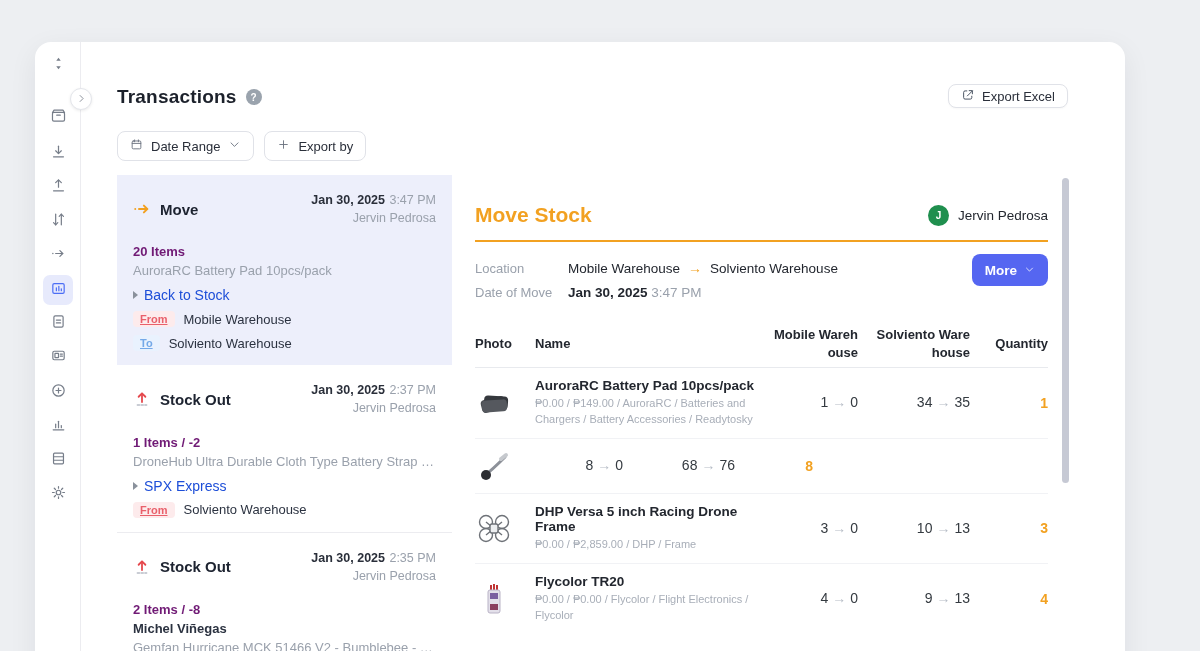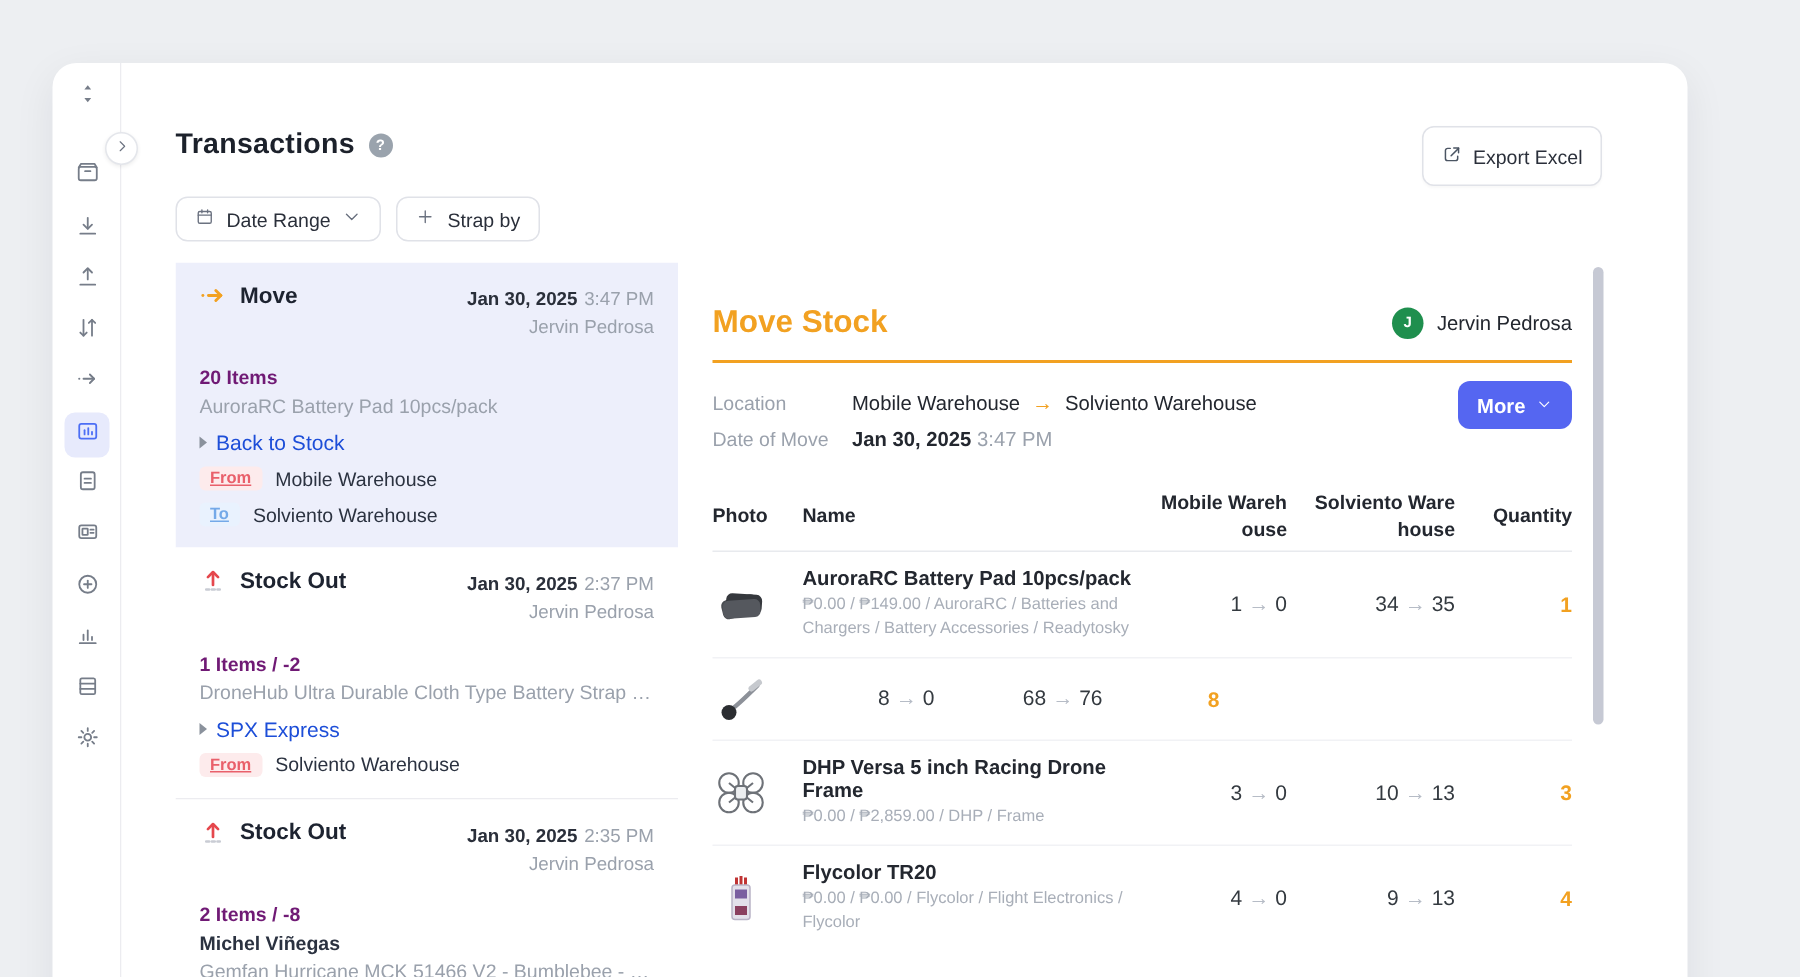--- a/index.html
+++ b/index.html
@@ -25,36 +25,36 @@
   .expand-btn svg { width:11px; height:11px; }
 
   
   .main { position:absolute; left:46px; top:0; right:0; bottom:0; }
 
   .page-title-row { position:absolute; left:36px; top:44px; display:flex; align-items:center; gap:9px; }
   .page-title { font-size:19px; font-weight:bold; color:#1c212b; letter-spacing:.2px; }
   .help-icon { width:16px; height:16px; border-radius:50%; background:#9aa3ad; color:#fff;
     font-size:10px; font-weight:bold; display:flex; align-items:center; justify-content:center; }
 
-  .export-btn { position:absolute; right:57px; top:42px; height:40px; padding:0 12px;
+  .export-btn { position:absolute; right:57px; top:42px; height:24px; padding:0 12px;
     background:#fff; border:1px solid #e0e2e8; border-radius:8px; display:flex; align-items:center; gap:7px;
     font-size:13px; color:#2a2f3a; cursor:pointer; box-shadow:0 1px 2px rgba(0,0,0,.03); }
   .export-btn svg { width:14px; height:14px; color:#4b5563; }
 
   .filters { position:absolute; left:36px; top:89px; display:flex; gap:10px; }
   .filter-btn { height:30px; padding:0 12px; background:#fff; border:1px solid #e0e2e8; border-radius:8px;
     display:flex; align-items:center; gap:8px; font-size:13px; color:#2a2f3a; cursor:pointer; }
   .filter-btn svg { width:13px; height:13px; color:#6b7280; }
 
   
   .txn-list { position:absolute; left:36px; top:133px; width:335px; bottom:0; overflow:hidden; }
   .txn-card { padding:13px 16px 14px 16px; border-bottom:1px solid #ececf0; background:#fff; cursor:pointer; }
   .txn-card.selected { background:#edeffb; border-bottom:none; }
   .txn-head { display:flex; align-items:flex-start; }
-  .txn-type-wrap { display:flex; align-items:center; gap:9px; flex:1; }
+  .txn-type-wrap { display:flex; align-items:center; gap:9px; flex:1;margin-top:12px; }
   .txn-type { font-size:15px; font-weight:bold; color:#1d2330; }
   .txn-icon svg { width:18px; height:18px; display:block; }
   .txn-when { text-align:right; line-height:1.35; }
   .txn-date { font-size:12.5px; font-weight:bold; color:#2a2f3a; }
   .txn-time, .txn-user { font-size:12.5px; color:#9aa1ac; }
   .txn-items { font-size:13px; font-weight:bold; color:#701a75; margin-top:18px; }
   .txn-customer { font-size:13px; font-weight:bold; color:#2b3240; margin-top:4px; }
   .txn-product { font-size:13px; color:#9aa1ac; margin-top:4px; white-space:nowrap; overflow:hidden; text-overflow:ellipsis; }
   .txn-note { display:flex; align-items:center; gap:6px; font-size:14px; color:#1d4ed8; margin-top:9px; }
   .txn-note .tri { width:0; height:0; border-left:5px solid #8a919c; border-top:4px solid transparent; border-bottom:4px solid transparent; }
@@ -238,21 +238,21 @@
             </svg></span>
         <span>Date Range</span>
         <span id="dr-chevron"><svg viewBox="0 0 24 24" fill="none" stroke="currentColor" stroke-width="1.7" stroke-linecap="round" stroke-linejoin="round">
               <path d="M5.5 9l6.5 6.5L18.5 9"></path>
             </svg></span>
       </button>
       <button class="filter-btn">
         <span id="fb-plus"><svg viewBox="0 0 24 24" fill="none" stroke="currentColor" stroke-width="1.7" stroke-linecap="round" stroke-linejoin="round">
               <path d="M12 5v14M5 12h14"></path>
             </svg></span>
-        <span>Strap by</span>
+        <span>Export by</span>
       </button>
     </div>
 
     <div class="txn-list" id="txn-list">
         <div class="txn-card selected">
     <div class="txn-head">
       <div class="txn-type-wrap">
         <span class="txn-icon">
                 <svg viewBox="0 0 24 24" fill="none" stroke="#f2a121" stroke-width="2.6" stroke-linecap="round" stroke-linejoin="round">
                   <circle cx="3" cy="12" r="1.3" fill="#f2a121" stroke="none"></circle>

